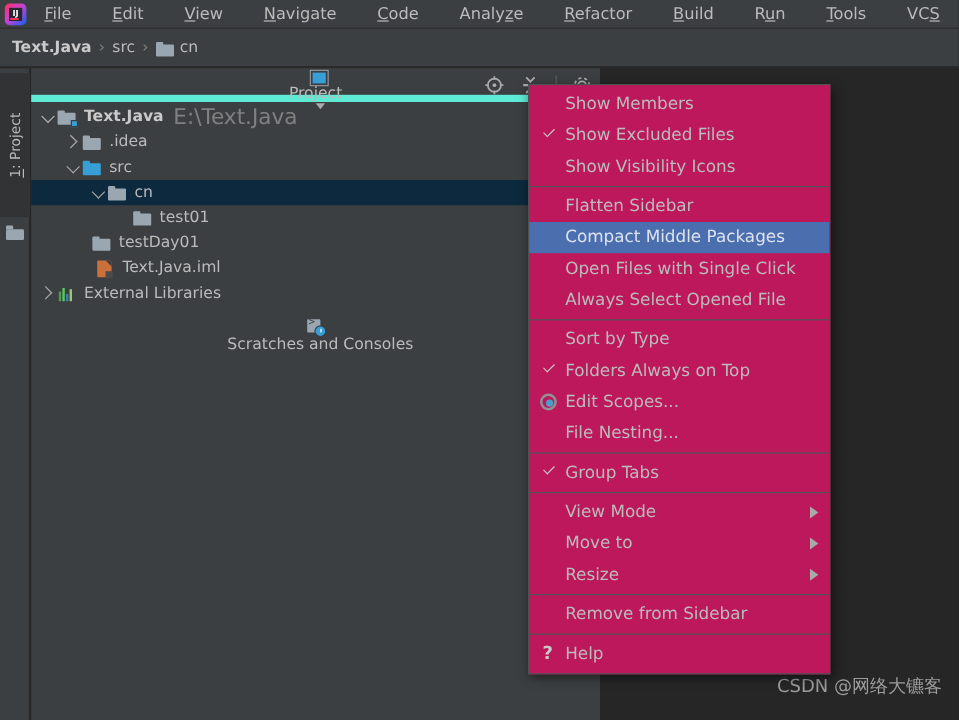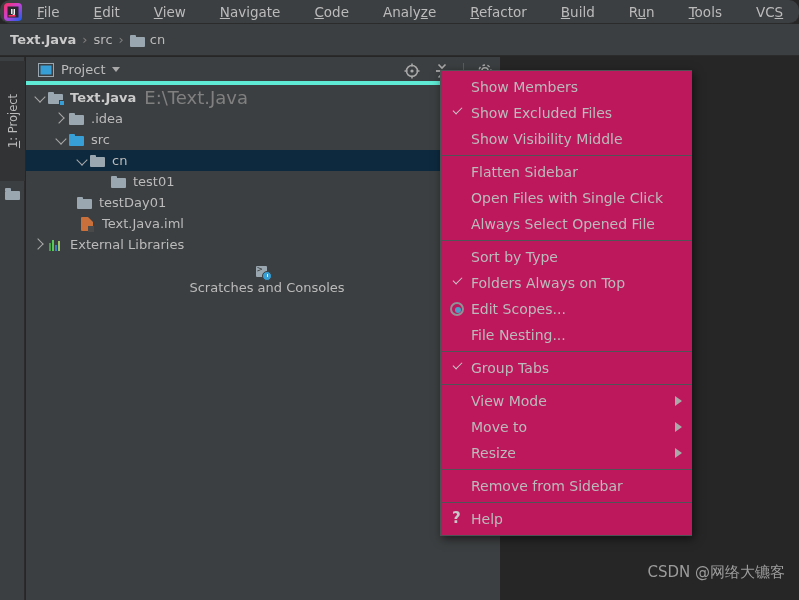--- a/index.html
+++ b/index.html
@@ -10,21 +10,20 @@
     overflow: hidden;
   }
   #app { position: relative; width: 799px; height: 600px; }
 
   
   .menubar {
     position: absolute; left: 0; top: 0; width: 799px; height: 24px;
     background: #3C3F41;
     display: flex; align-items: center;
     border-bottom: 1px solid #2B2B2B;
-    border-radius: 10px;
   }
   .ij-logo {
     width: 20px; height: 20px; margin-left: 3px; margin-right: 5px;
     position: relative; flex: 0 0 auto;
   }
   .menubar .mi {
     color: #BBBBBB; font-size: 13.5px; padding: 0 9px; line-height: 24px;
     white-space: nowrap; cursor: default;
   }
   .menubar .mi u { text-decoration: underline; text-underline-offset: 1px; }
@@ -66,22 +65,23 @@
   }
 
   
   .projpanel {
     position: absolute; left: 26px; top: 57px; width: 474px; height: 543px;
     background: #3C3F41;
   }
   .proj-header {
     position: relative; height: 28px; width: 100%;
     display: flex; align-items: center;
-    border-bottom: 4px solid #5eead4;
+    border-bottom: 6px solid #5eead4;
     background: #3C3F41;
+    flex-direction: column;
   }
   .proj-title-ico {
     width: 16px; height: 14px; margin-left: 12px; margin-right: 7px;
     position: relative;
   }
   .proj-title { color: #BBBBBB; font-size: 13px; }
   .proj-caret {
     margin-left: 7px; width: 0; height: 0;
     border-left: 4.5px solid transparent; border-right: 4.5px solid transparent;
     border-top: 5px solid #A9A9A9;
@@ -422,26 +422,30 @@
         <span class="mlabel">Show Members</span>
       </div>
       <div class="mitem">
         <span class="gut">
           <span class="ckm"></span>
         </span>
         <span class="mlabel">Show Excluded Files</span>
       </div>
       <div class="mitem">
         <span class="gut"></span>
-        <span class="mlabel">Show Visibility Middle</span>
+        <span class="mlabel">Show Visibility Icons</span>
       </div>
       <div class="msep"></div>
       <div class="mitem">
         <span class="gut"></span>
         <span class="mlabel">Flatten Sidebar</span>
+      </div>
+      <div class="mitem hl">
+        <span class="gut"></span>
+        <span class="mlabel">Compact Middle Packages</span>
       </div>
       <div class="mitem">
         <span class="gut"></span>
         <span class="mlabel">Open Files with Single Click</span>
       </div>
       <div class="mitem">
         <span class="gut"></span>
         <span class="mlabel">Always Select Opened File</span>
       </div>
       <div class="msep"></div>

